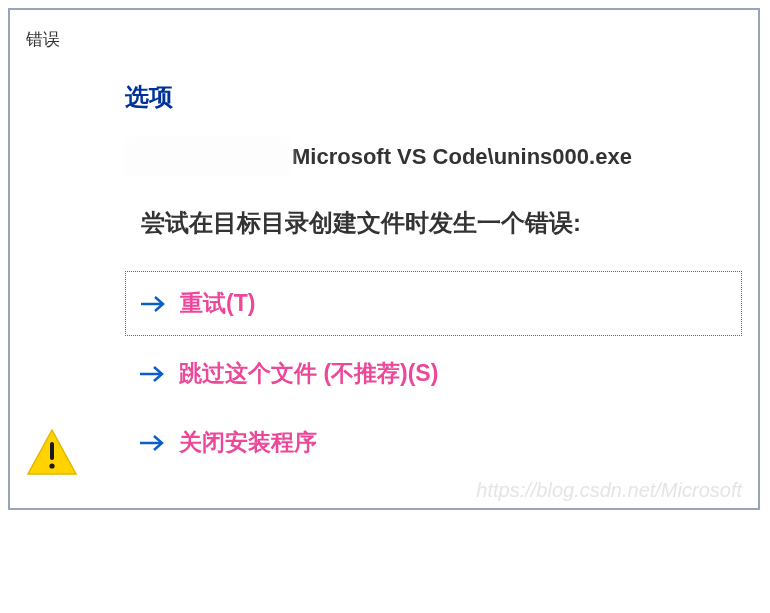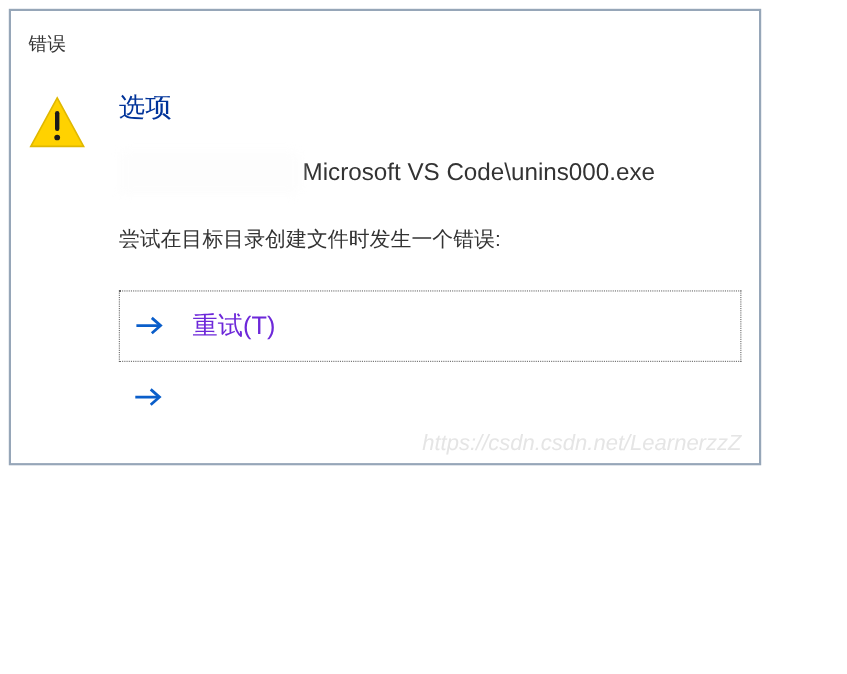--- a/index.html
+++ b/index.html
@@ -6,35 +6,36 @@
       box-sizing: border-box;
       margin: 0;
       padding: 0;
     }
     body {
       font-family: "Segoe UI", "Microsoft YaHei", sans-serif;
       background: #fff;
       padding: 8px;
     }
     .dialog {
-      width: 684px;
+      width: 752px;
       border: 2px solid #96a6b8;
       background: #fff;
       padding: 18px 16px 28px 16px;
       position: relative;
     }
     .dialog-title {
       font-size: 17px;
       color: #333;
       margin-bottom: 30px;
     }
     .content-row {
       display: flex;
-      align-items: flex-start;
-      gap: 30px;
+      align-items: flex-end;
+      gap: 47px;
+      font-weight: bold;
     }
     .warning-icon {
       flex-shrink: 0;
       width: 52px;
       height: 52px;
       margin-top: 6px;
     }
     .content-body {
       flex: 1;
     }
@@ -54,45 +55,45 @@
       background: #fdfdfd;
       filter: blur(4px);
       border-radius: 6px;
       margin-right: 2px;
     }
     .path-text {
       font-size: 22px;
       color: #333;
     }
     .error-message {
-      font-size: 19px;
+      font-size: 24px;
       color: #333;
       line-height: 1.5;
       margin-bottom: 30px;
+      margin-left: 16px;
     }
     .command-link {
       display: flex;
       align-items: center;
       gap: 14px;
       padding: 16px 14px;
       cursor: pointer;
       margin-bottom: 6px;
     }
     .command-link.focused {
       border: 1px dotted #666;
     }
     .arrow-icon {
       width: 26px;
       height: 20px;
       flex-shrink: 0;
     }
     .command-text {
       font-size: 23px;
-      color: #6d28d9;
-      margin-left: 12px;
+      color: #ec4899;
     }
     .watermark {
       position: absolute;
       bottom: 6px;
       right: 16px;
       font-size: 20px;
       color: #e5e5e5;
       font-style: italic;
       pointer-events: none;
     }
@@ -127,26 +128,36 @@
       <div class="command-link focused">
         <span class="arrow-icon">
           <svg viewBox="0 0 26 20" width="26" height="20">
             <line x1="1" y1="10" x2="22" y2="10" stroke="#0a5eca" stroke-width="2.5"></line>
             <polyline points="15,3 23,10 15,17" fill="none" stroke="#0a5eca" stroke-width="2.5"></polyline>
           </svg>
         </span>
         <span class="command-text">重试(T)</span>
       </div>
 
+      <div class="command-link">
+        <span class="arrow-icon">
+          <svg viewBox="0 0 26 20" width="26" height="20">
+            <line x1="1" y1="10" x2="22" y2="10" stroke="#0a5eca" stroke-width="2.5"></line>
+            <polyline points="15,3 23,10 15,17" fill="none" stroke="#0a5eca" stroke-width="2.5"></polyline>
+          </svg>
+        </span>
+        <span class="command-text">跳过这个文件 (不推荐)(S)</span>
+      </div>
 
       <div class="command-link">
         <span class="arrow-icon">
           <svg viewBox="0 0 26 20" width="26" height="20">
             <line x1="1" y1="10" x2="22" y2="10" stroke="#0a5eca" stroke-width="2.5"></line>
             <polyline points="15,3 23,10 15,17" fill="none" stroke="#0a5eca" stroke-width="2.5"></polyline>
           </svg>
         </span>
+        <span class="command-text">关闭安装程序</span>
       </div>
     </div>
   </div>
 
-  <div class="watermark">https://csdn.csdn.net/LearnerzzZ</div>
+  <div class="watermark">https://blog.csdn.net/Microsoft</div>
 </div>
 
 </body></html>

